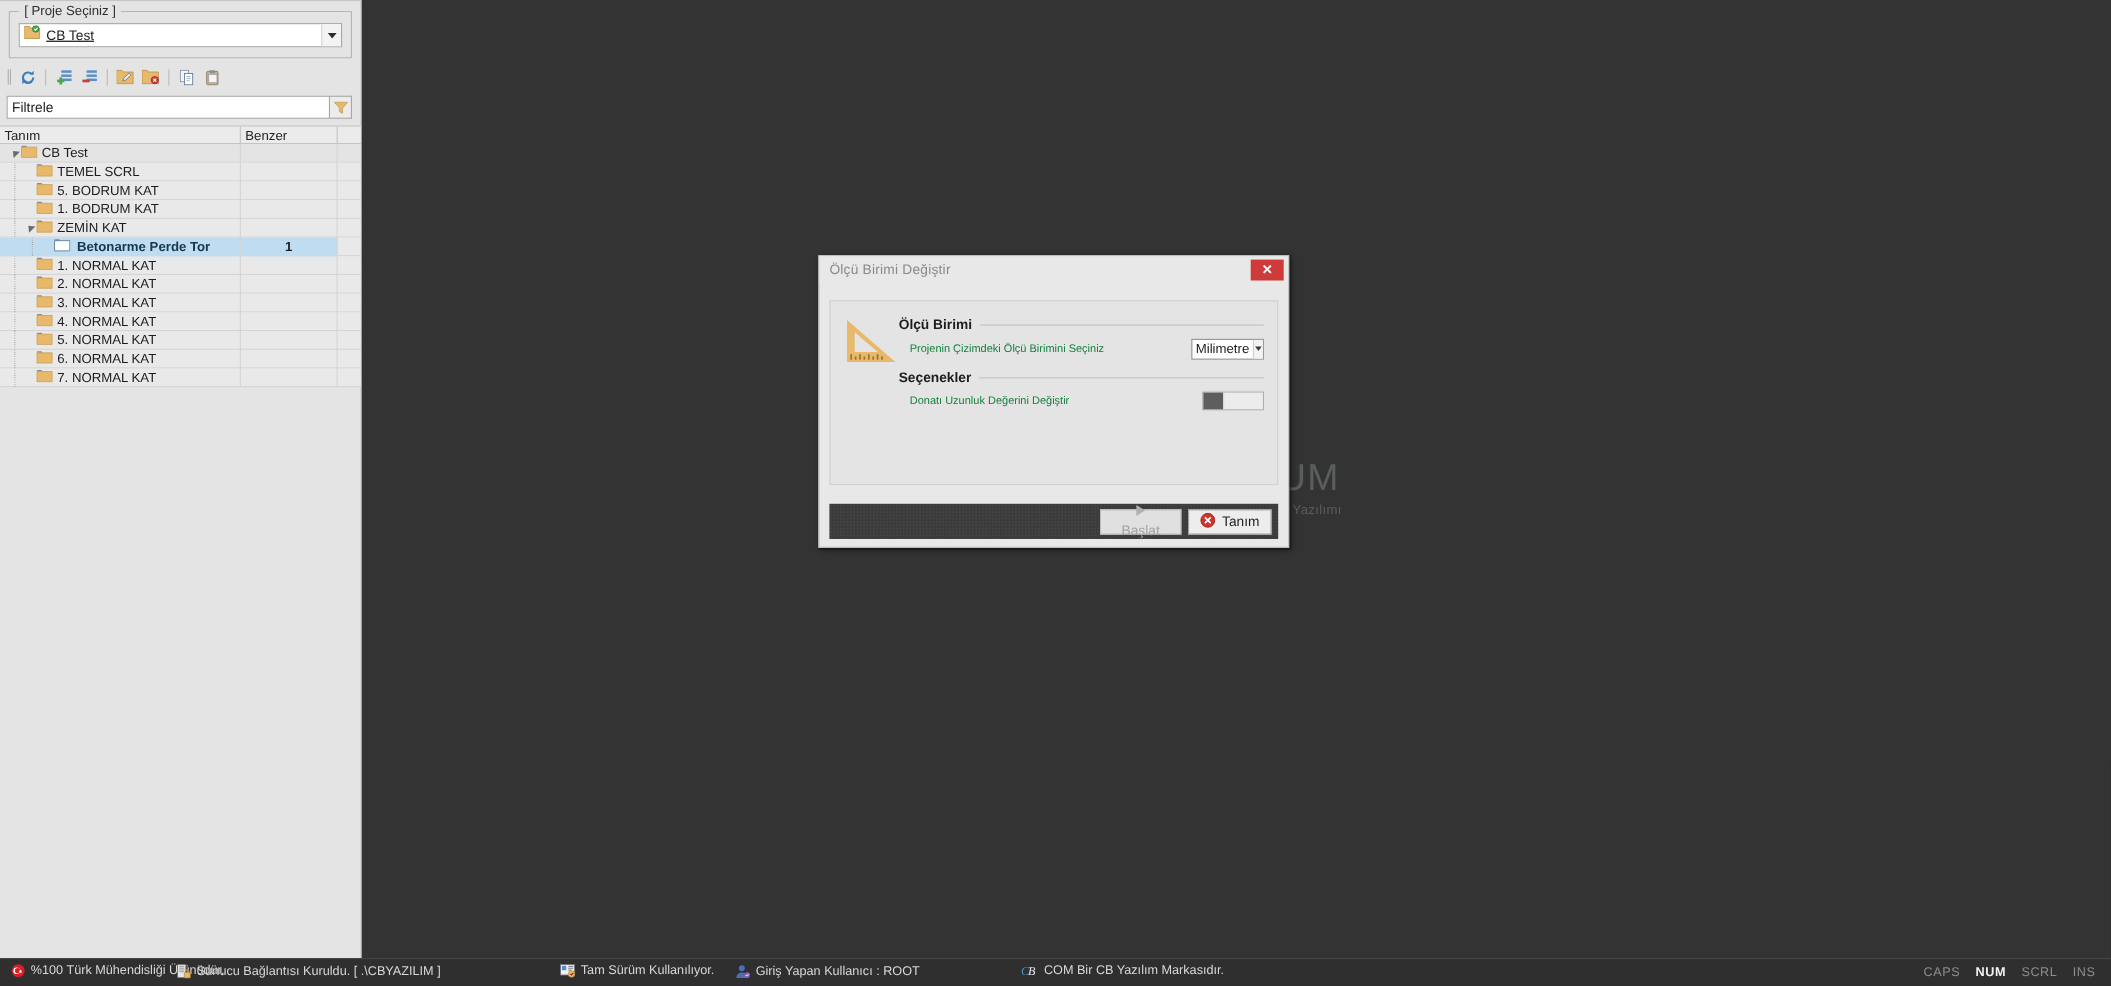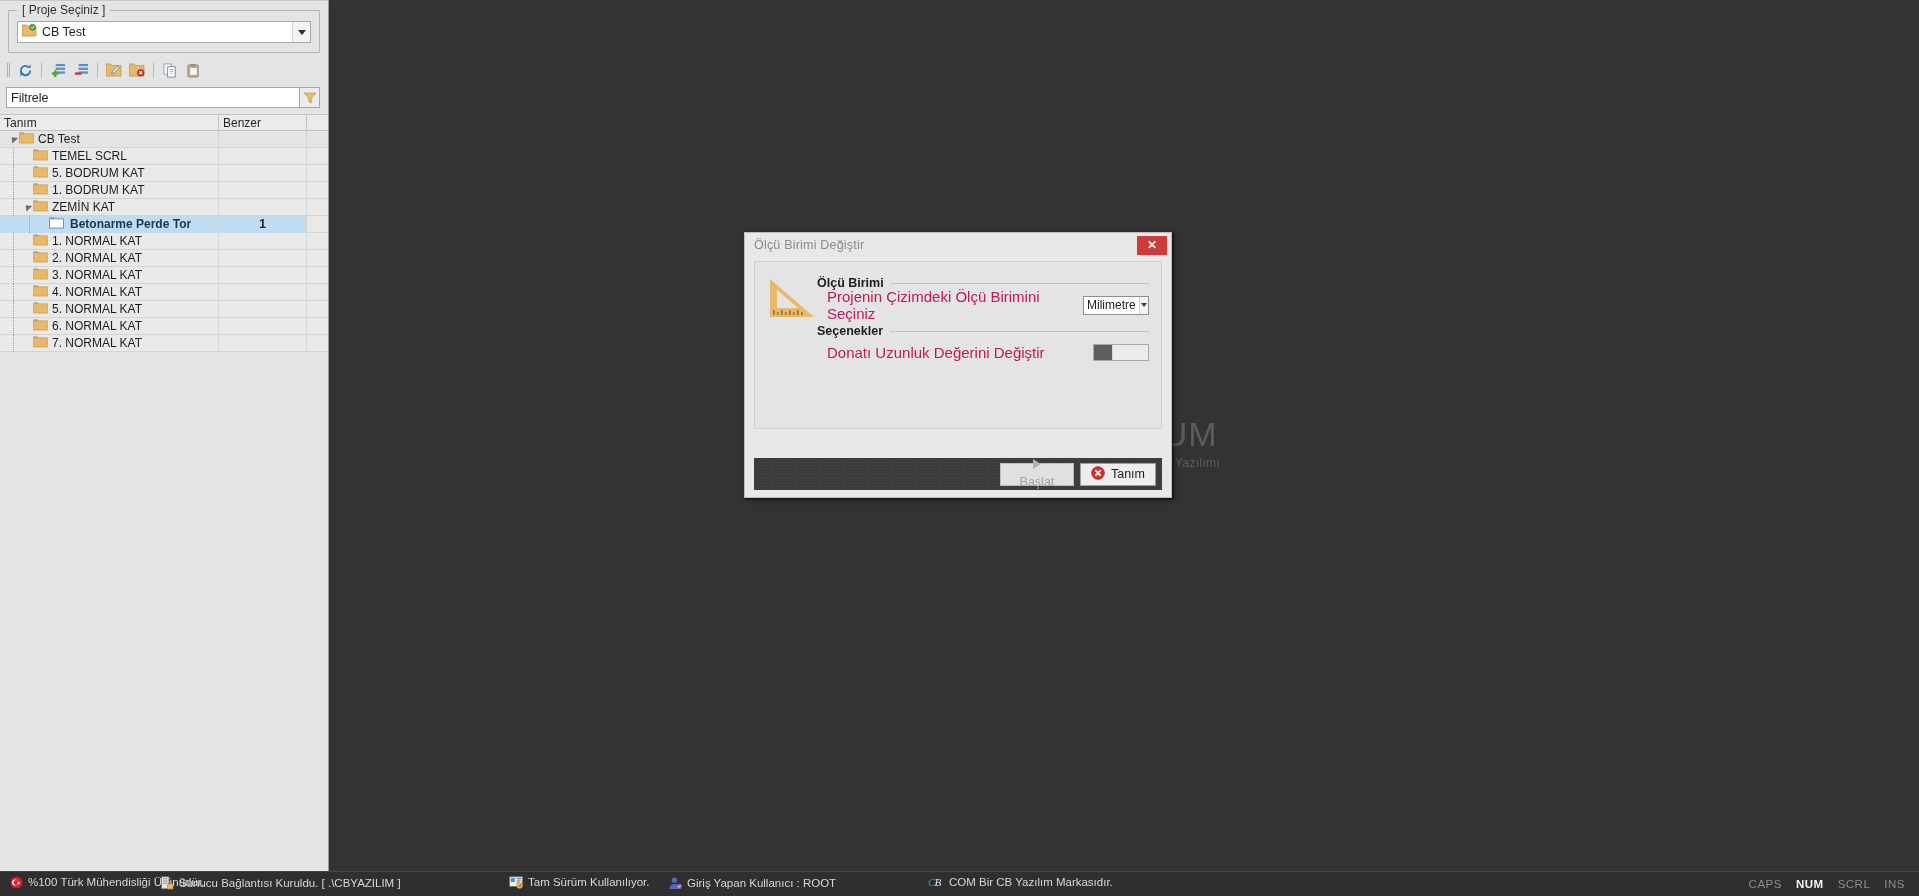--- a/index.html
+++ b/index.html
@@ -47,21 +47,21 @@
     background: #4c4c4c;
   }
   .pin-icon::after {
     content: ""; position: absolute; left: 1px; top: 8px; width: 11px; height: 2px;
     background: #4c4c4c;
   }
 
   
   #projectGroup {
     margin: 9px 8px 0 8px; border: 1px solid #b5b5b5; border-radius: 1px;
-    padding: 10px 8px 9px 8px; position: relative;
+    padding: 10px 8px 9px 8px; position: relative; text-decoration: underline;
   }
   #projectGroupLabel {
     position: absolute; top: -8px; left: 8px; background: #e4e4e4;
     padding: 0 5px; font-size: 12px; color: #2f2f2f;
   }
   #projectSelect {
     height: 22px; background: #ffffff; border: 1px solid #a7a7a7;
     display: flex; align-items: center; position: relative; cursor: pointer;
   }
   #projectSelect .sel-icon { margin: 0 5px 0 4px; flex: 0 0 auto; }
@@ -185,34 +185,34 @@
     height: 24px; display: flex; align-items: center; justify-content: space-between;
     background: #e8e8e8; padding-left: 9px;
   }
   #dlgTitle { font-size: 12.5px; color: #8a8a8a; letter-spacing: .2px; }
   #dlgClose {
     width: 30px; height: 19px; margin-right: 4px; background: #cf3a3a;
     display: flex; align-items: center; justify-content: center;
     color: #fff; font-size: 12px; font-weight: bold; cursor: pointer;
   }
   #dlgBody {
-    margin: 4px 9px; height: 168px; background: #e4e4e4;
+    margin: 16px 9px; height: 168px; background: #e4e4e4;
     border: 1px solid #d0d0d0; position: relative;
   }
   #rulerIcon { position: absolute; left: 13px; top: 15px; }
   #dlgFields { position: absolute; left: 62px; top: 8px; right: 12px; }
   .sect-head {
     display: flex; align-items: center; gap: 7px; margin-top: 6px;
   }
   .sect-head .sh-text { font-size: 12.5px; font-weight: bold; color: #1d1d1d; white-space: nowrap; }
   .sect-head .sh-line { flex: 1 1 auto; height: 1px; background: #c0c0c0; }
   .field-row {
     display: flex; align-items: center; height: 26px; margin-top: 2px;
   }
-  .field-row .f-label { font-size: 15px; color: #be185d; padding-left: 10px; }
+  .field-row .f-label { font-size: 10px; color: #15803d; padding-left: 10px; }
   .field-row .f-ctl { margin-left: auto; }
 
   .combo {
     width: 66px; height: 19px; display: flex; border: 1px solid #8e8e8e;
     background: #fff; cursor: pointer; text-align: center;
   }
   .combo .cb-text {
     flex: 1 1 auto; font-size: 12px; color: #1c1c1c; padding: 0 3px;
     display: flex; align-items: center;
   }

